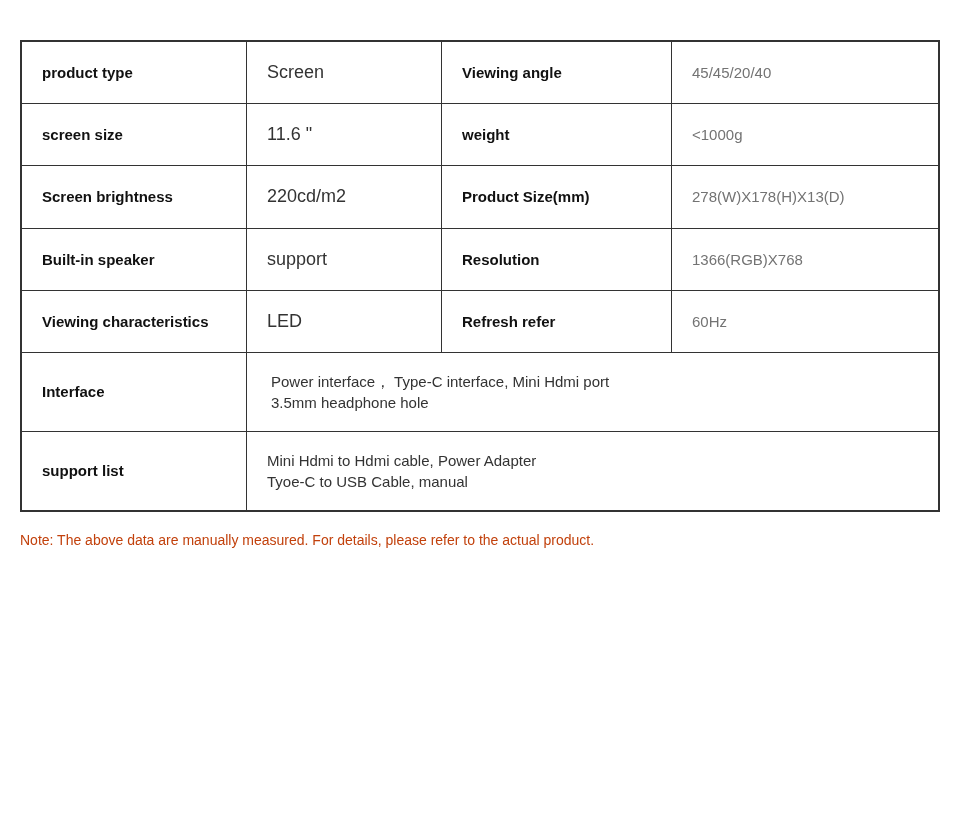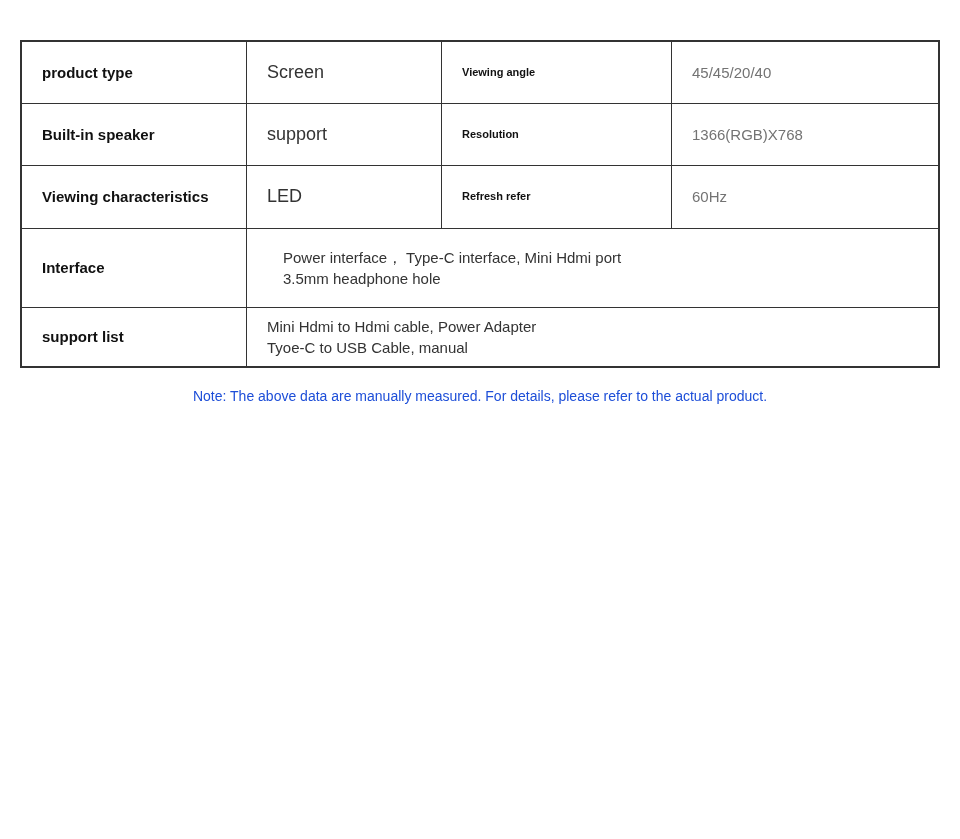--- a/index.html
+++ b/index.html
@@ -35,69 +35,80 @@
     }
     .value-cell {
       width: 195px;
       font-weight: normal;
       font-size: 18px;
       color: #333;
     }
     .label-cell-right {
       width: 230px;
       font-weight: bold;
-      font-size: 11px;
+      font-size: 15px;
     }
     .value-cell-right {
       font-weight: normal;
       font-size: 15px;
       color: #737373;
     }
     .span-cell {
       font-weight: normal;
       font-size: 15px;
       color: #333;
     }
     .note {
       margin: 10px auto;
       width: 920px;
       font-size: 14px;
-      color: #1d4ed8;
-      text-align: center;
+      color: #c2410c;
     }
   </style>
 </head>
 <body>
 
 <div class="table-wrapper">
   <table>
     <tbody id="table-body">
     <tr>
           <td class="label-cell">product type</td>
           <td class="value-cell">Screen</td>
           <td class="label-cell-right">Viewing angle</td>
           <td class="value-cell-right">45/45/20/40</td>
         </tr>
         <tr>
+          <td class="label-cell">screen size</td>
+          <td class="value-cell">11.6 "</td>
+          <td class="label-cell-right">weight</td>
+          <td class="value-cell-right">&lt;1000g</td>
+        </tr>
+        <tr>
+          <td class="label-cell">Screen brightness</td>
+          <td class="value-cell">220cd/m2</td>
+          <td class="label-cell-right">Product Size(mm)</td>
+          <td class="value-cell-right">278(W)X178(H)X13(D)</td>
+        </tr>
+        <tr>
           <td class="label-cell">Built-in speaker</td>
           <td class="value-cell">support</td>
           <td class="label-cell-right">Resolution</td>
           <td class="value-cell-right">1366(RGB)X768</td>
         </tr>
         <tr>
           <td class="label-cell">Viewing characteristics</td>
           <td class="value-cell">LED</td>
           <td class="label-cell-right">Refresh refer</td>
           <td class="value-cell-right">60Hz</td>
         </tr>
         <tr>
           <td class="label-cell">Interface</td>
-          <td class="span-cell" colspan="3" style="padding: 18px 36px;">Power interface，  Type-C interface, Mini Hdmi port<br>3.5mm headphone hole</td>
+          <td class="span-cell" colspan="3" style="padding: 18px 24px;">Power interface，  Type-C interface, Mini Hdmi port<br>3.5mm headphone hole</td>
         </tr>
         <tr>
           <td class="label-cell">support list</td>
-          <td class="span-cell" colspan="3" style="padding: 8px 20px;">Mini Hdmi to Hdmi cable, Power Adapter<br>Tyoe-C to USB Cable,  manual</td>
+          <td class="span-cell" colspan="3" style="padding: 18px 20px;">Mini Hdmi to Hdmi cable, Power Adapter<br>Tyoe-C to USB Cable,  manual</td>
         </tr>
       </tbody>
   </table>
 </div>
 
 <div class="note">Note: The above data are manually measured. For details, please refer to the actual product.</div>
 
 </body></html>

